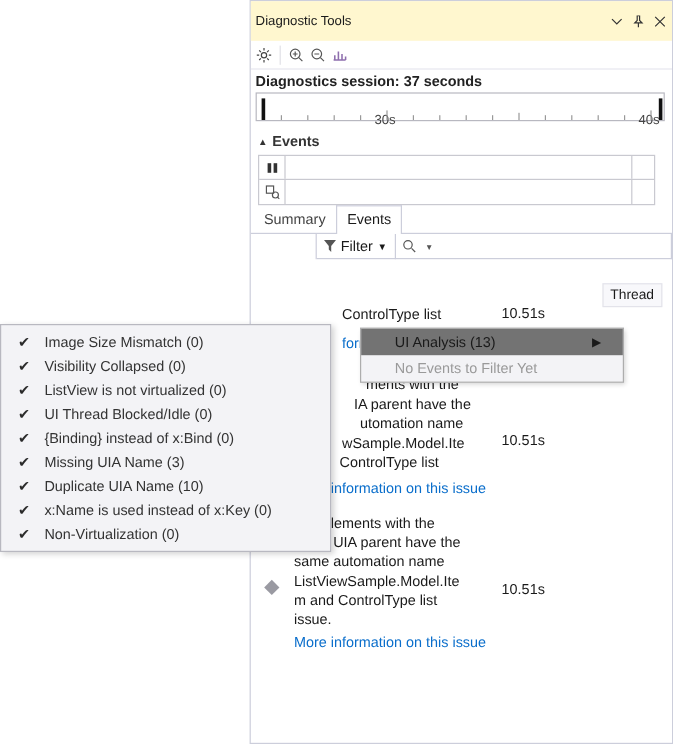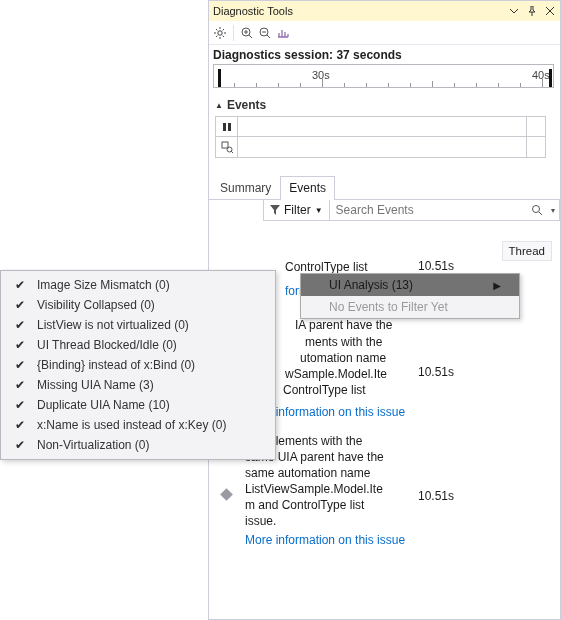--- a/index.html
+++ b/index.html
@@ -1,50 +1,50 @@
 <!DOCTYPE html>
 <html><head>
 <meta charset="utf-8">
 <style>
   * { margin:0; padding:0; box-sizing:border-box; font-family:"Segoe UI",Tahoma,sans-serif; font-size:12px; }
   body { width:561px; height:620px; background:#fff; overflow:hidden; position:relative; color:#1a1a1a; }
 
   .panel { position:absolute; top:0; left:208px; width:353px; height:620px; border:1px solid #cccedb; background:#fff; }
-  .title-bar { background:#fff7cf; display:flex; align-items:center; justify-content:space-between; padding:2px 4px; height:20px; }
+  .title-bar { background:#fff7cf; display:flex; align-items:center; justify-content:space-between; padding:2px 4px; height:33px; }
   .title-bar span { font-size:11px; }
   .title-btns { display:flex; gap:6px; }
   .title-btn { width:12px; height:12px; display:flex; align-items:center; justify-content:center; color:#333; cursor:pointer; }
   .title-btn svg { width:10px; height:10px; }
 
   .toolbar { height:24px; display:flex; align-items:center; gap:4px; padding:2px 4px; border-bottom:1px solid #e7e7ef; }
   .toolbar .gear { width:14px; height:14px; display:flex; align-items:center; justify-content:center; }
   .vsep { width:0; height:16px; border-left:1px solid #e0e0e6; margin:0 2px; }
   .toolbar .t-icon { width:14px; height:14px; color:#555; display:flex; align-items:center; justify-content:center; }
 
   .session { padding:3px 6px 6px 4px; }
   .session-title { font-weight:600; color:#222; font-size:11.5px; }
   .ruler { position:relative; height:24px; border:1px solid #b8b8c0; margin-top:2px; background:#fff; }
-  .ruler-lbl { position:absolute; top:4px; font-size:11px; color:#444; }
+  .ruler-lbl { position:absolute; top:16px; font-size:11px; color:#444; }
   .ruler-ticks { position:absolute; bottom:0; left:0; right:0; height:6px; }
   .tick { position:absolute; bottom:0; width:0; height:4px; border-left:1px solid #999; }
   .bigtick { height:6px; }
   .bigtick2 { height:8px; }
   .blk { position:absolute; bottom:0; width:3px; height:18px; background:#111; }
 
   .events-section { padding:4px 6px 0 6px; }
   .ev-head { display:flex; align-items:center; gap:4px; font-weight:600; font-size:11px; color:#333; }
   .tri { font-size:8px; }
   .ev-grid { margin-top:4px; border:1px solid #c9c9d0; width:calc(100% - 8px); }
   .ev-row { display:flex; height:20px; border-bottom:1px solid #c9c9d0; }
   .ev-row:last-child { border-bottom:none; }
   .ev-cell-icon { width:22px; border-right:1px solid #c9c9d0; display:flex; align-items:center; justify-content:center; }
   .ev-cell-body { flex:1; border-right:1px solid #c9c9d0; }
   .ev-cell-end { width:18px; }
 
-  .tabs { margin-top:18px; display:flex; border-bottom:1px solid #cccedb; padding:0 2px; }
+  .tabs { display:flex; border-bottom:1px solid #cccedb; padding:0 2px; }
   .tab { padding:4px 8px 5px; font-size:12px; color:#444; border:1px solid transparent; border-bottom:none; margin-bottom:-1px; cursor:pointer; }
   .tab.active { color:#1a1a1a; border-color:#cccedb; background:#fff; }
 
   .filter-row { display:flex; align-items:stretch; margin-left:54px; border-left:1px solid #cccedb; }
   .filter-btn { display:flex; align-items:center; gap:4px; padding:3px 6px; border:1px solid #cccedb; border-top:none; border-left:none; cursor:pointer; }
   .filter-btn svg { width:10px; height:10px; }
   .search-box { flex:1; display:flex; align-items:center; border:1px solid #cccedb; border-top:none; border-left:none; }
   .search-input { flex:1; border:none; outline:none; padding:3px 6px; font-size:12px; color:#999; background:transparent; }
   .search-glass { width:22px; display:flex; align-items:center; justify-content:center; border-left:1px solid transparent; cursor:pointer; }
   .search-caret { width:12px; display:flex; align-items:center; justify-content:center; color:#555; cursor:pointer; }
@@ -191,21 +191,20 @@
 
   <div class="filter-row">
     <div class="filter-btn">
       <svg viewBox="0 0 10 10">
           <path d="M0 0h10L6 5v5L4 8V5z" fill="#555"></path>
         </svg>
       <span>Filter</span>
       <span style="font-size:8px">▼</span>
     </div>
     <div class="search-box">
-      <input class="search-input" placeholder="Search Events" style="">
       <div class="search-glass">
           <svg width="12" height="12" viewBox="0 0 12 12">
             <circle cx="5" cy="5" r="3.5" fill="none" stroke="#555"></circle>
             <path d="M8 8l3 3" stroke="#555"></path>
           </svg>
         </div>
       <div class="search-caret" style="font-size:8px">▾</div>
     </div>
   </div>
 
@@ -218,22 +217,22 @@
         <div class="entry-body">
           <span class="frag" style="padding-left:40px">ControlType list</span>
           <span class="frag link" style="margin-top:8px;padding-left:40px">formation on this</span>
         </div>
         <div class="entry-time">10.51s</div>
       </div>
 
       <div class="entry" style="margin-top:18px">
         <div class="mark-col"></div>
         <div class="entry-body">
+          <span class="frag" style="padding-left:60px">ments with the</span>
           <span class="frag" style="padding-left:50px">IA parent have the</span>
-          <span class="frag" style="padding-left:60px">ments with the</span>
           <span class="frag" style="padding-left:55px">utomation name</span>
           <span class="frag" style="padding-left:40px">wSample.Model.Ite</span>
           <span class="frag" style="padding-left:38px">ControlType list</span>
           <span class="frag link" style="margin-top:6px">More information on this issue</span>
         </div>
         <div class="entry-time" style="padding-top:48px">10.51s</div>
       </div>
 
       <div class="entry" style="margin-top:12px">
         <div class="mark-col">

